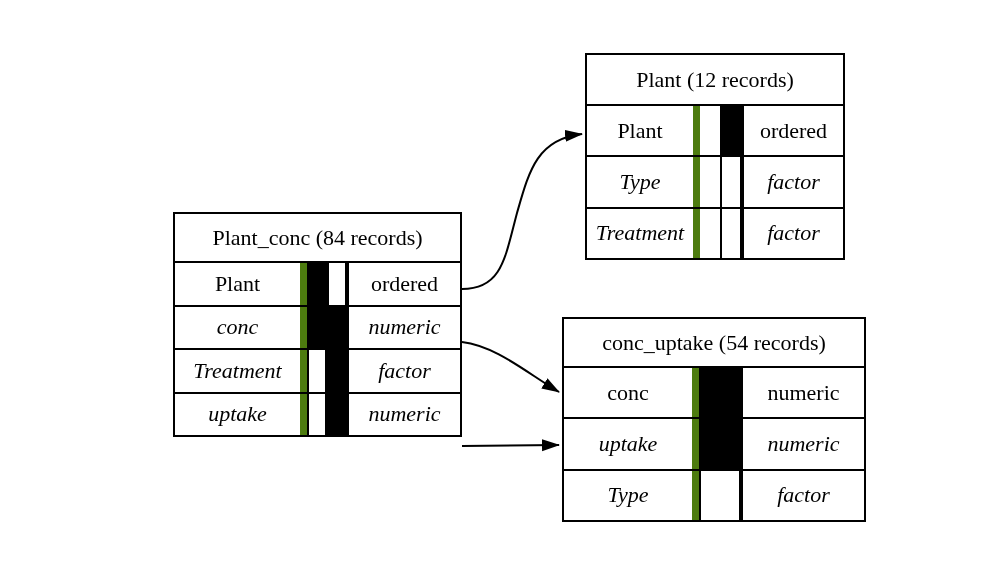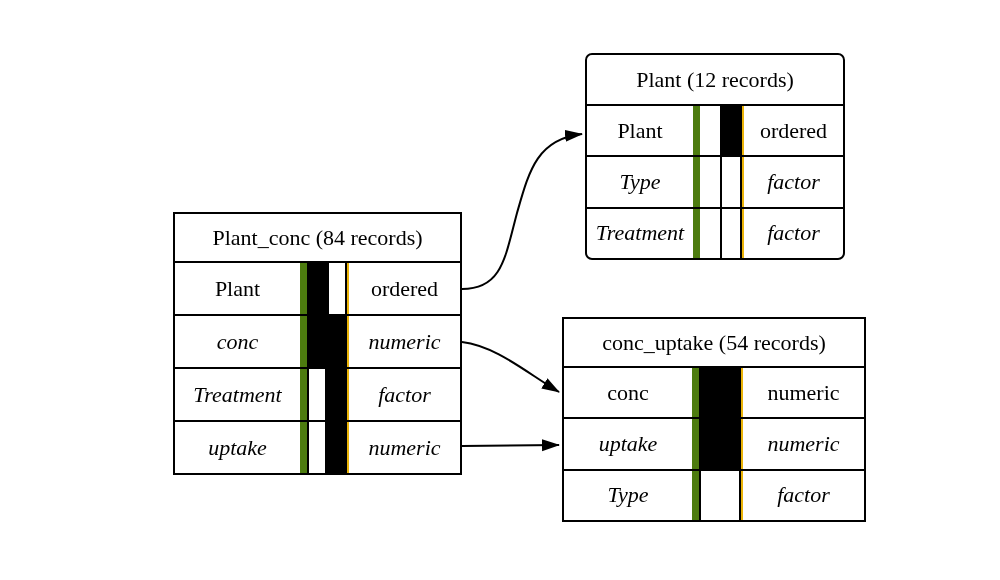--- a/index.html
+++ b/index.html
@@ -14,22 +14,22 @@
     font-size: 22px;
     color: #000000;
   }
   .dtable {
     position: absolute;
     border: 2px solid #000;
     background: #fff;
     display: flex;
     flex-direction: column;
   }
-  #t0 { left: 173px; top: 212px; width: 289px; height: 263px; }
-  #t1 { left: 585px; top:  53px; width: 260px; height: 207px; border-radius: 7px; }
+  #t0 { left: 173px; top: 212px; width: 289px; height: 225px; }
+  #t1 { left: 585px; top:  53px; width: 260px; height: 207px; }
   #t2 { left: 562px; top: 317px; width: 304px; height: 205px; }
   .ttitle {
     flex: none;
     border-bottom: 2px solid #000;
     display: flex;
     align-items: center;
     justify-content: center;
     white-space: nowrap;
   }
   #t0 .ttitle { height: 49px; }
@@ -39,21 +39,21 @@
   .trow { flex: 1; display: flex; min-height: 0; }
   .trow + .trow { border-top: 2px solid #000; font-style: italic; }
   .cell {
     display: flex;
     align-items: center;
     justify-content: center;
     white-space: nowrap;
     overflow: hidden;
   }
   .cell.name { flex: none; border-right: 7px solid #4d7c0f; }
-  .cell.type { flex: 1; border-left: 2px solid #eab308; }
+  .cell.type { flex: 1; border-left: 2px solid #000000; }
   .slot { flex: none; }
   .slot.filled { background: #000; }
   .slot.empty  { background: #fff; border-left: 2px solid #000; border-right: 2px solid #000; }
   .slot.none   { background: #fff; }
   #edges {
     position: absolute;
     left: 0; top: 0;
     width: 1000px;
     height: 580px;
     pointer-events: none;

